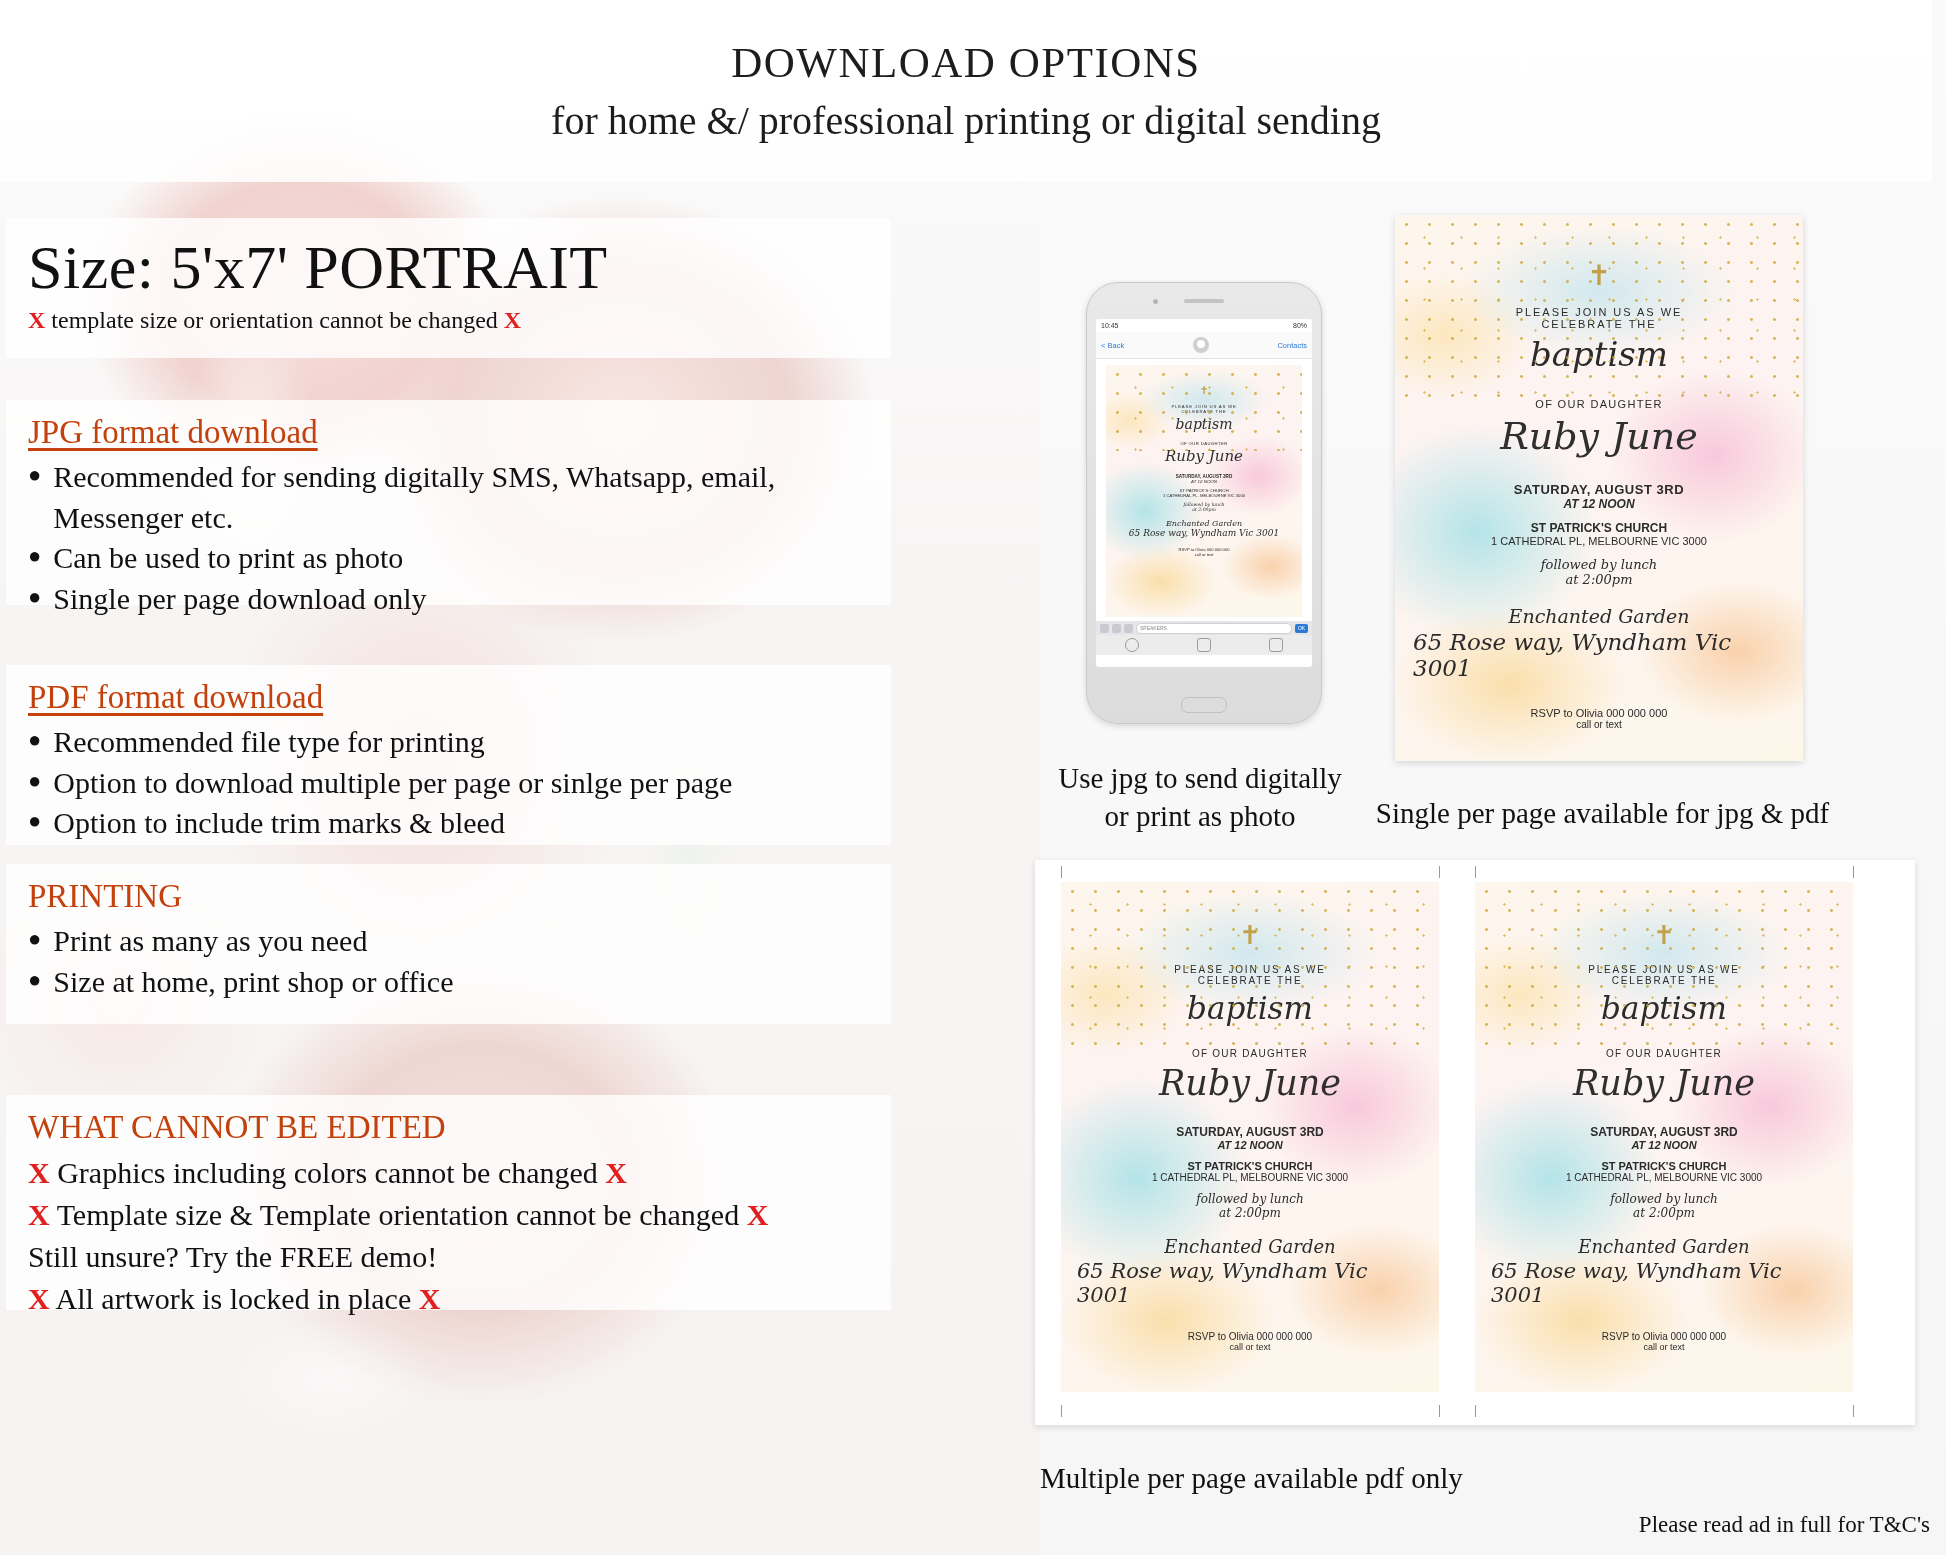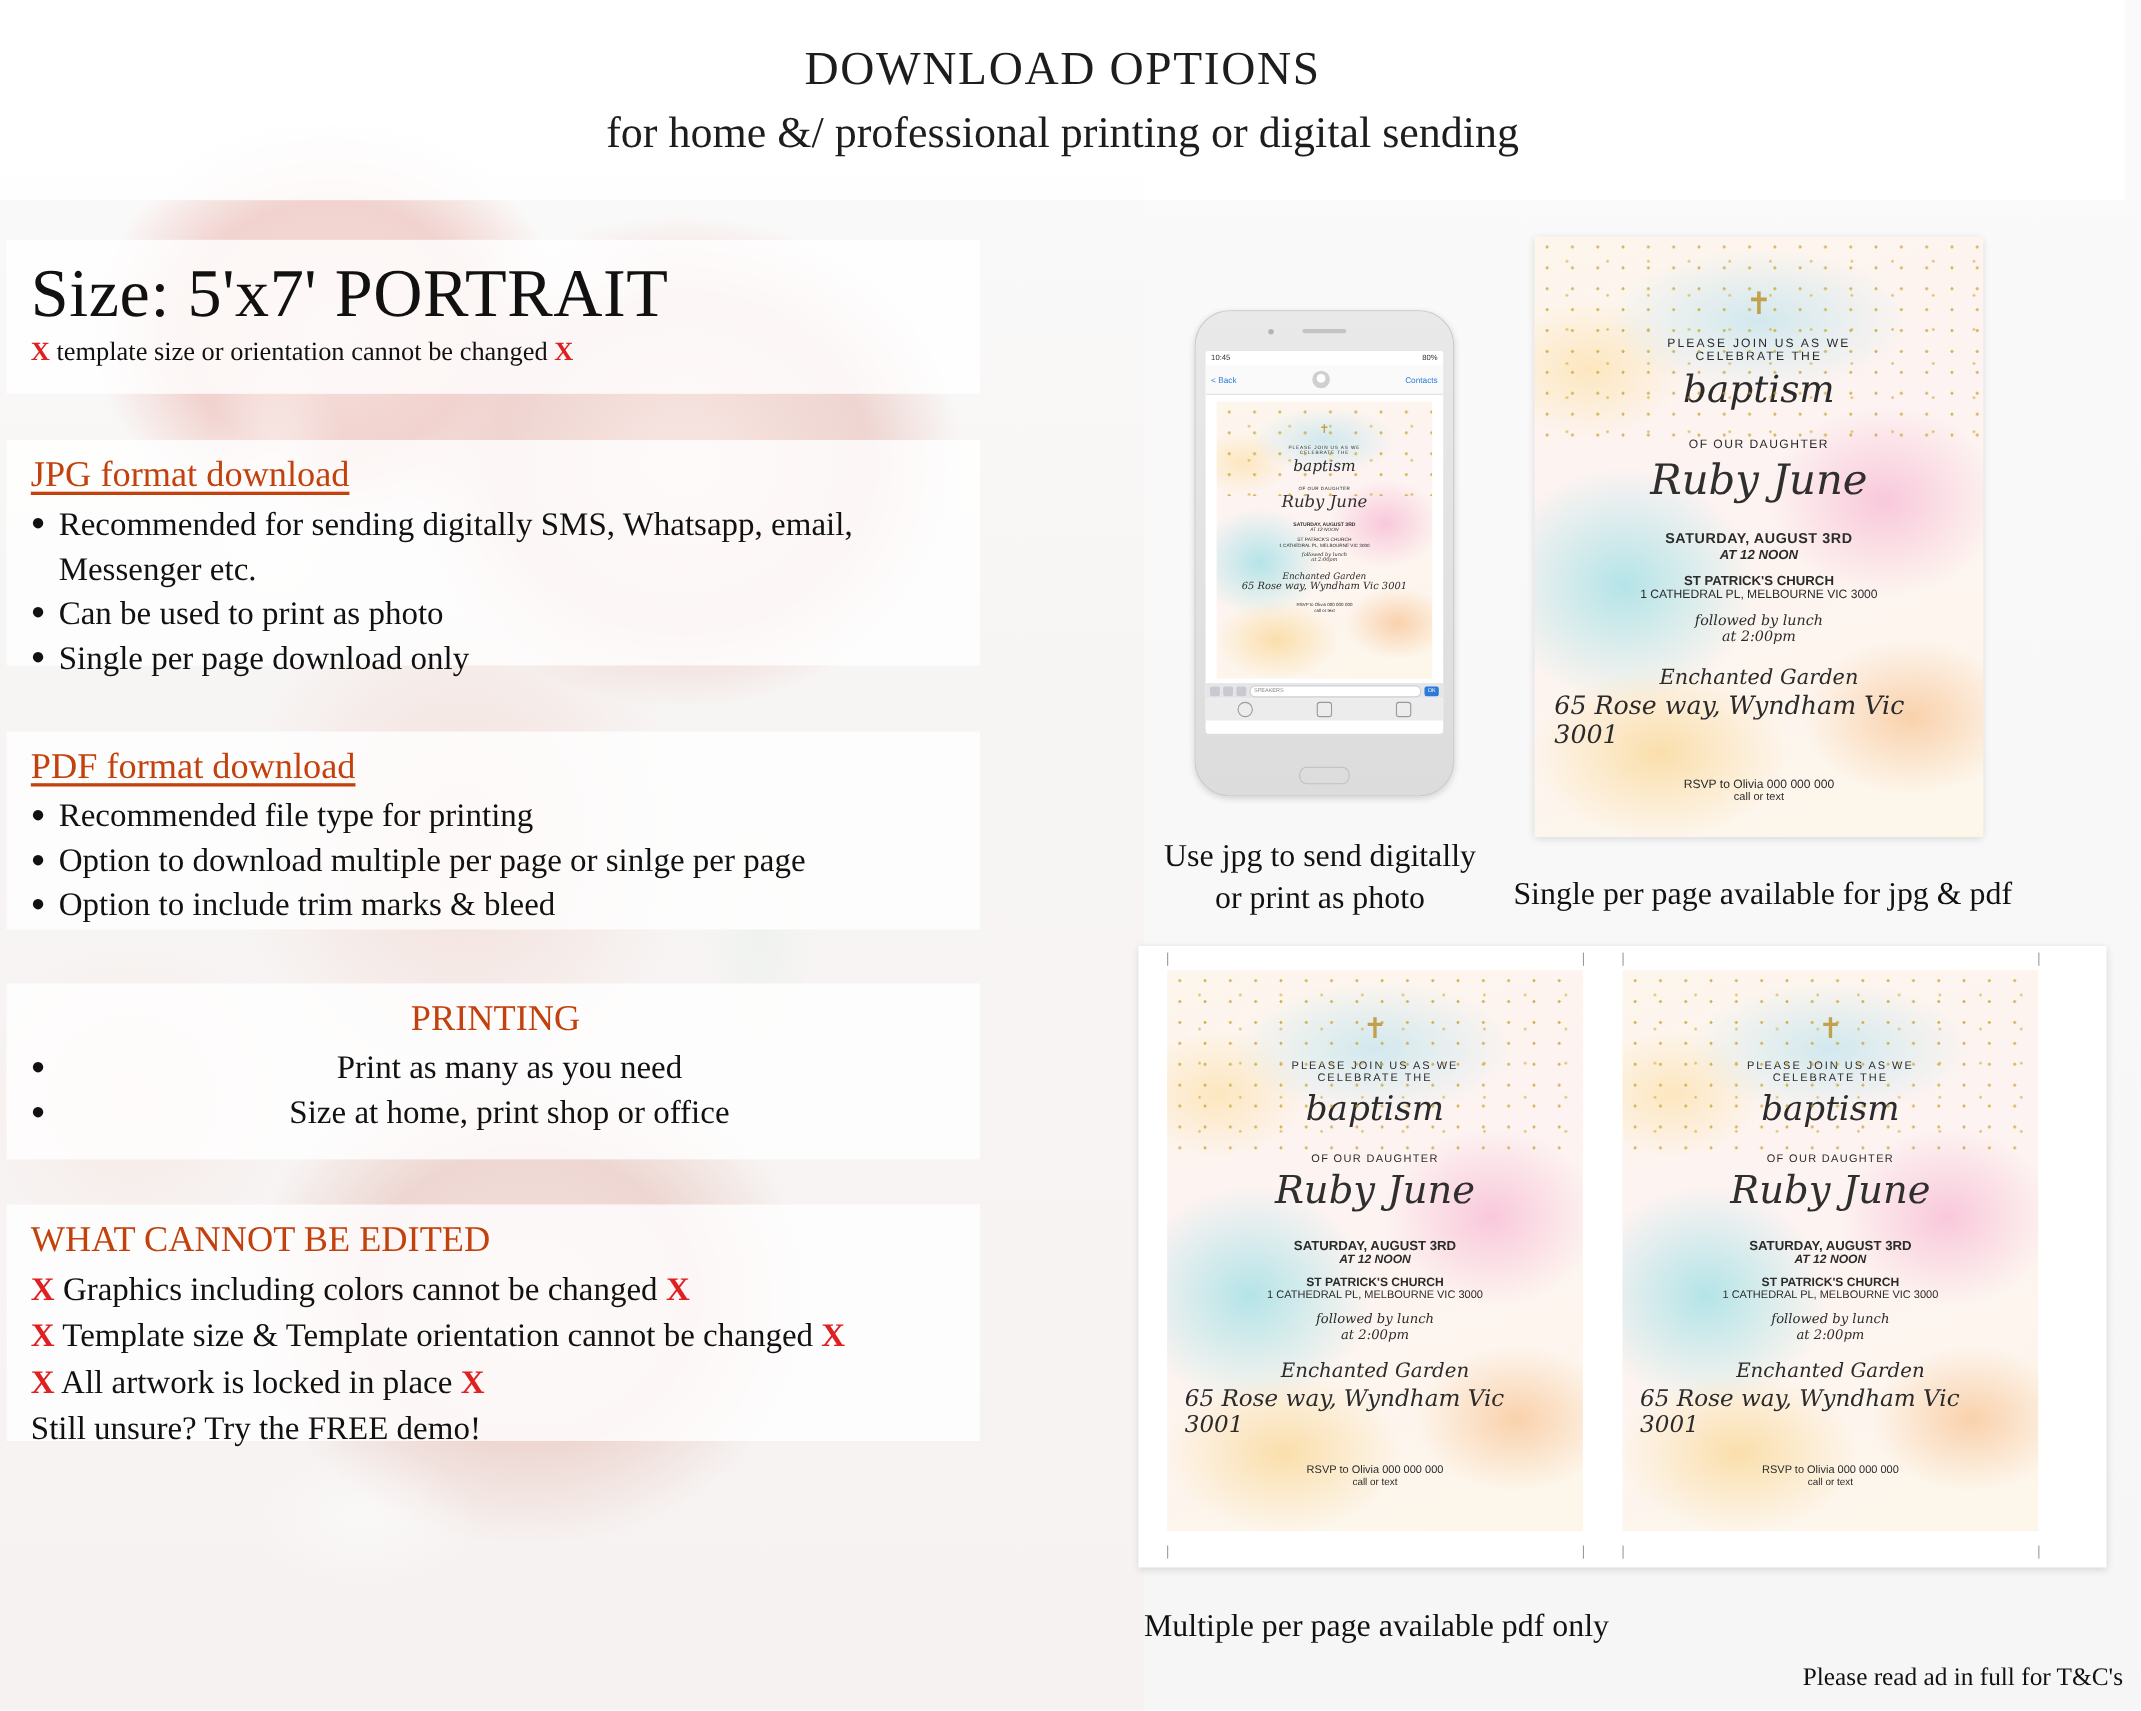--- a/index.html
+++ b/index.html
@@ -61,21 +61,21 @@
   .panel li{font-size:30px;color:#111;line-height:1.35;display:flex;}
   .panel li .b{margin-right:12px;font-size:22px;line-height:1.6;}
   .panel li .txt{flex:1;}
   .red{color:#e02020;font-weight:700;}
   .xline{font-size:30px;color:#111;line-height:1.4;}
   .xline .red{font-weight:700;}
 
   #panel-size{top:218px;width:885px;height:140px;}
   #panel-jpg{top:400px;width:885px;height:205px;}
   #panel-pdf{top:665px;width:885px;height:180px;}
-  #panel-printing{top:894px;width:885px;height:160px;text-align:center;}
+  #panel-printing{top:864px;width:885px;height:160px;}
   #panel-cannot{top:1095px;width:885px;height:215px;}
 
   
   .invite{
     position:relative;overflow:hidden;
     background:
       radial-gradient(ellipse 42% 28% at 20% 58%, rgba(162,224,230,.80) 0%, rgba(162,224,230,0) 70%),
       radial-gradient(ellipse 36% 22% at 78% 44%, rgba(247,186,212,.75) 0%, rgba(247,186,212,0) 72%),
       radial-gradient(ellipse 40% 20% at 28% 86%, rgba(250,219,160,.85) 0%, rgba(250,219,160,0) 72%),
       radial-gradient(ellipse 34% 18% at 84% 80%, rgba(248,197,150,.75) 0%, rgba(248,197,150,0) 72%),
@@ -226,26 +226,26 @@
   <div class="xline">
     <span class="red">X</span>
     <span>Graphics including colors cannot be changed</span>
     <span class="red">X</span>
   </div>
   <div class="xline">
     <span class="red">X</span>
     <span>Template size &amp; Template orientation cannot be changed</span>
     <span class="red">X</span>
   </div>
+  <div class="xline">Still unsure? Try the FREE demo!</div>
   <div class="xline">
     <span class="red">X</span>
     <span>All artwork is locked in place</span>
     <span class="red">X</span>
   </div>
-  <div class="xline">Still unsure? Try the FREE demo!</div>
 </div>
 
 <div class="phone">
   <div class="speaker"></div>
   <div class="cam"></div>
   <div class="screen">
     <div class="statusbar">
       <span>10:45</span>
       <span>80%</span>
     </div>

